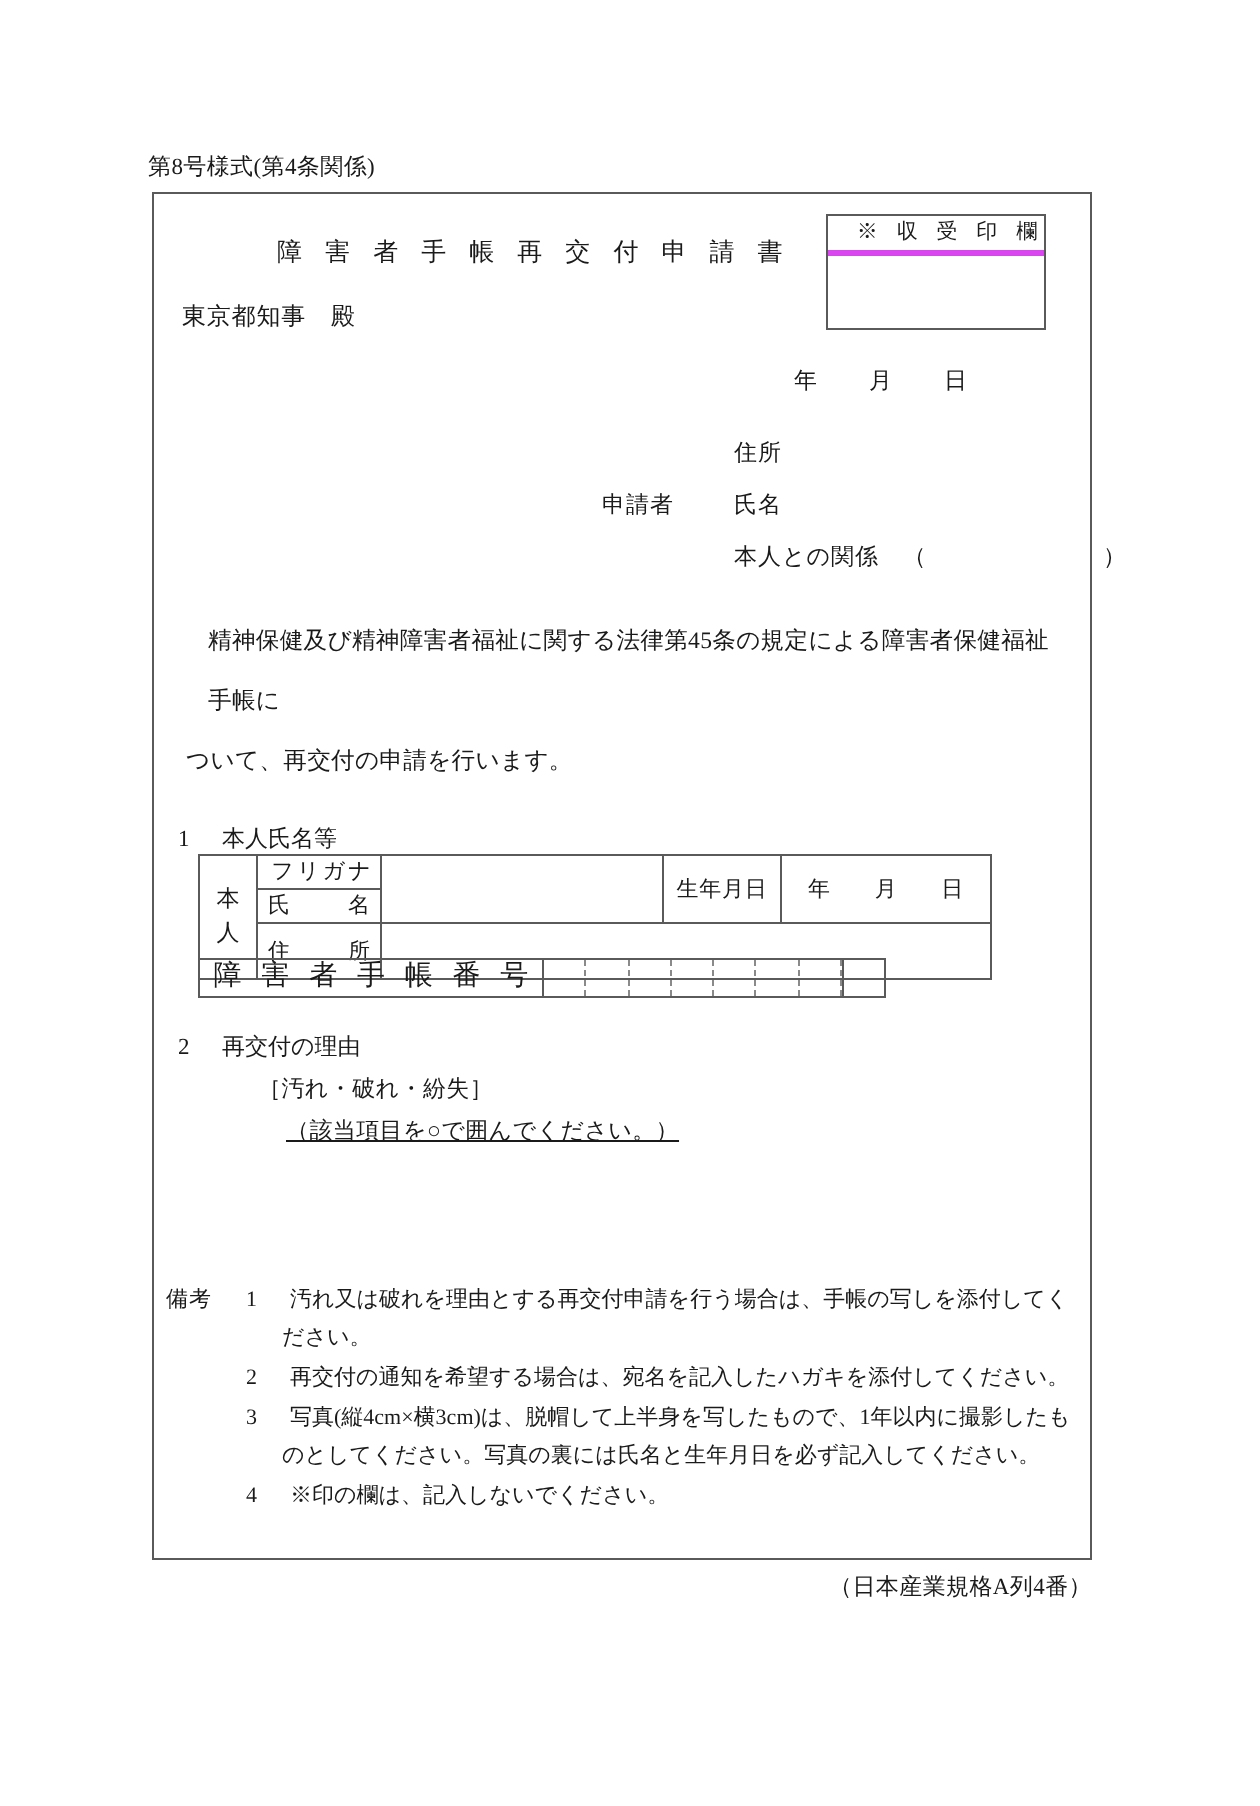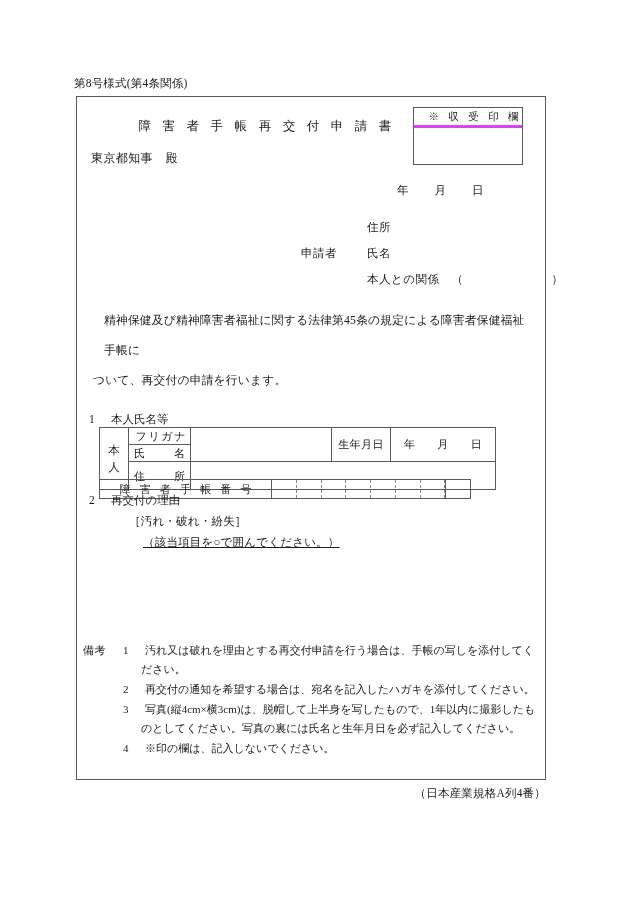--- a/index.html
+++ b/index.html
@@ -204,26 +204,26 @@
   .dob-gap { display: inline-block; width: 22px; }
   .row-furigana td { height: 17px; }
   .row-name td { height: 17px; }
   .row-address td { height: 27px; }
 
   
   .notebook-row {
     position: absolute;
     left: 22px;
     top: 382px;
-    width: 372px;
+    width: 344px;
     height: 20px;
     border: 1px solid #5a5a5a;
     box-sizing: border-box;
     display: flex;
-    font-size: 11px;
+    font-size: 14px;
   }
   .notebook-label {
     width: 172px;
     text-align: center;
     line-height: 18px;
     letter-spacing: 3.2px;
     text-indent: 3.2px;
     border-right: 1px solid #5a5a5a;
     white-space: nowrap;
     box-sizing: border-box;
@@ -237,21 +237,21 @@
     border-right: 1px dashed #8a8a8a;
     box-sizing: border-box;
   }
   .nb-cell.solid-left { border-left: 1px solid #5a5a5a; }
   .nb-cell:last-child { border-right: none; }
 
   
   .section-2 {
     position: absolute;
     left: 12px;
-    top: 393px;
+    top: 417px;
     font-size: 11.5px;
     white-space: nowrap;
   }
   .s2-line { line-height: 21px; }
   .s2-num { display: inline-block; width: 22px; }
   .s2-reasons { padding-left: 40px; letter-spacing: 0.2px; }
   .s2-note { padding-left: 54px; letter-spacing: 0.2px; text-decoration: underline; }
 
   
   .section-3 {

